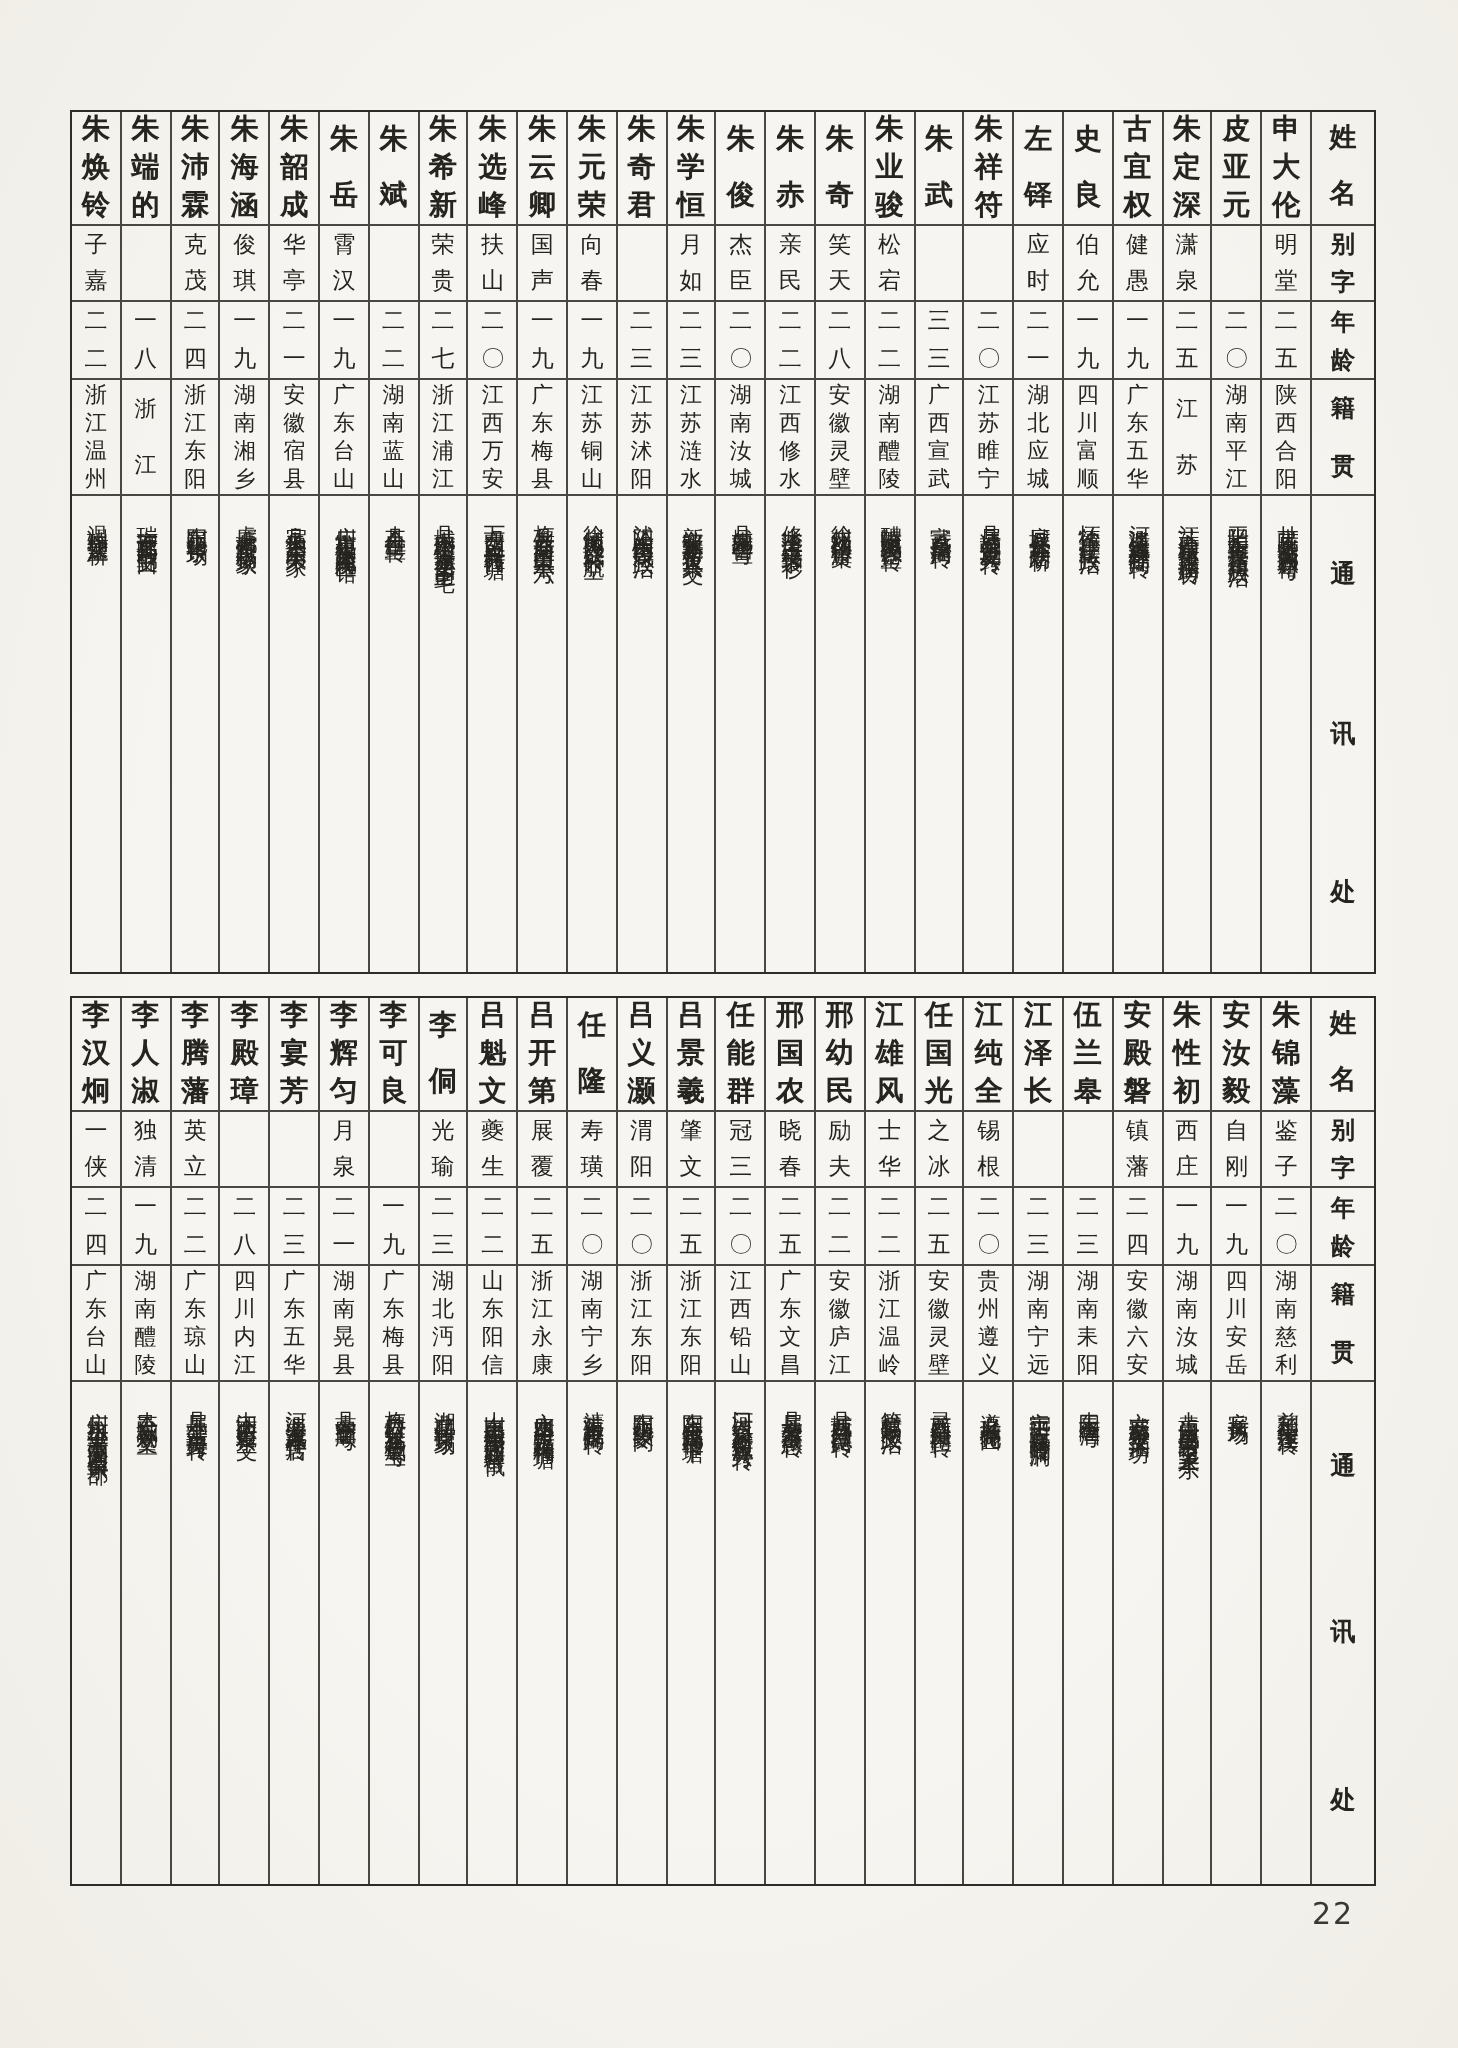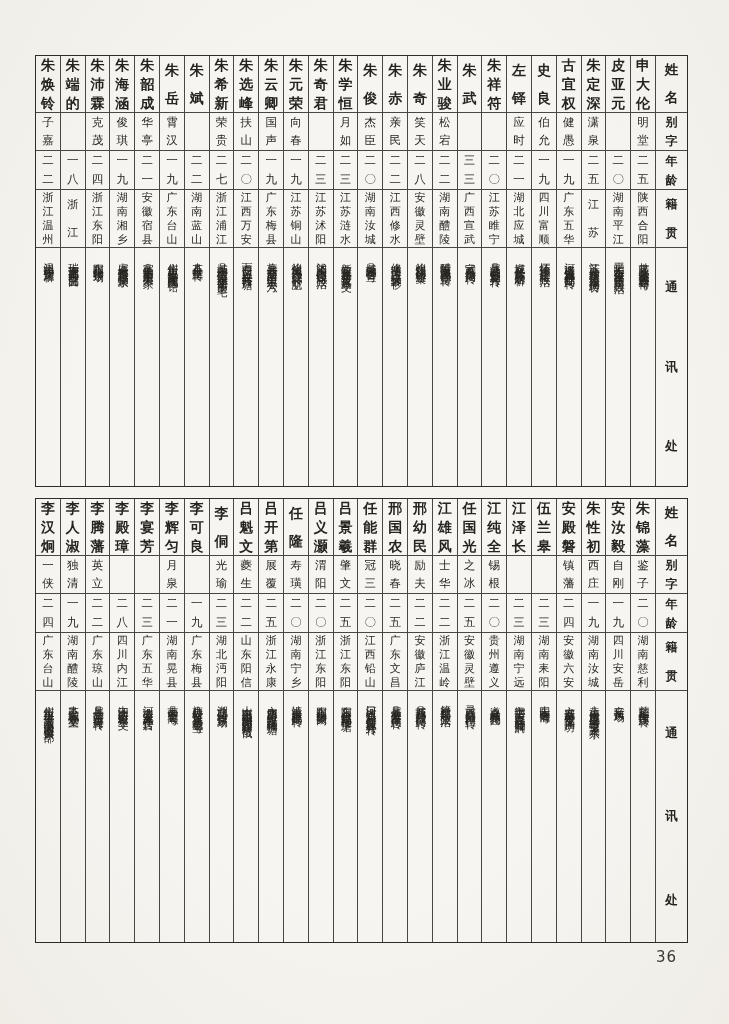--- a/index.html
+++ b/index.html
@@ -1286,14 +1286,14 @@
           <span class="ch">东</span>
           <span class="ch">台</span>
           <span class="ch">山</span>
         </div>
         <div class="cell c-addr">
           <div class="vt" style="display: inline-block;">广州市水母湾十六号美洲同盟会俱乐部</div>
         </div>
       </div>
     </div>
 
-  <div class="page-number">36</div>
+  <div class="page-number">22</div>
 </div>
 
 </body></html>

